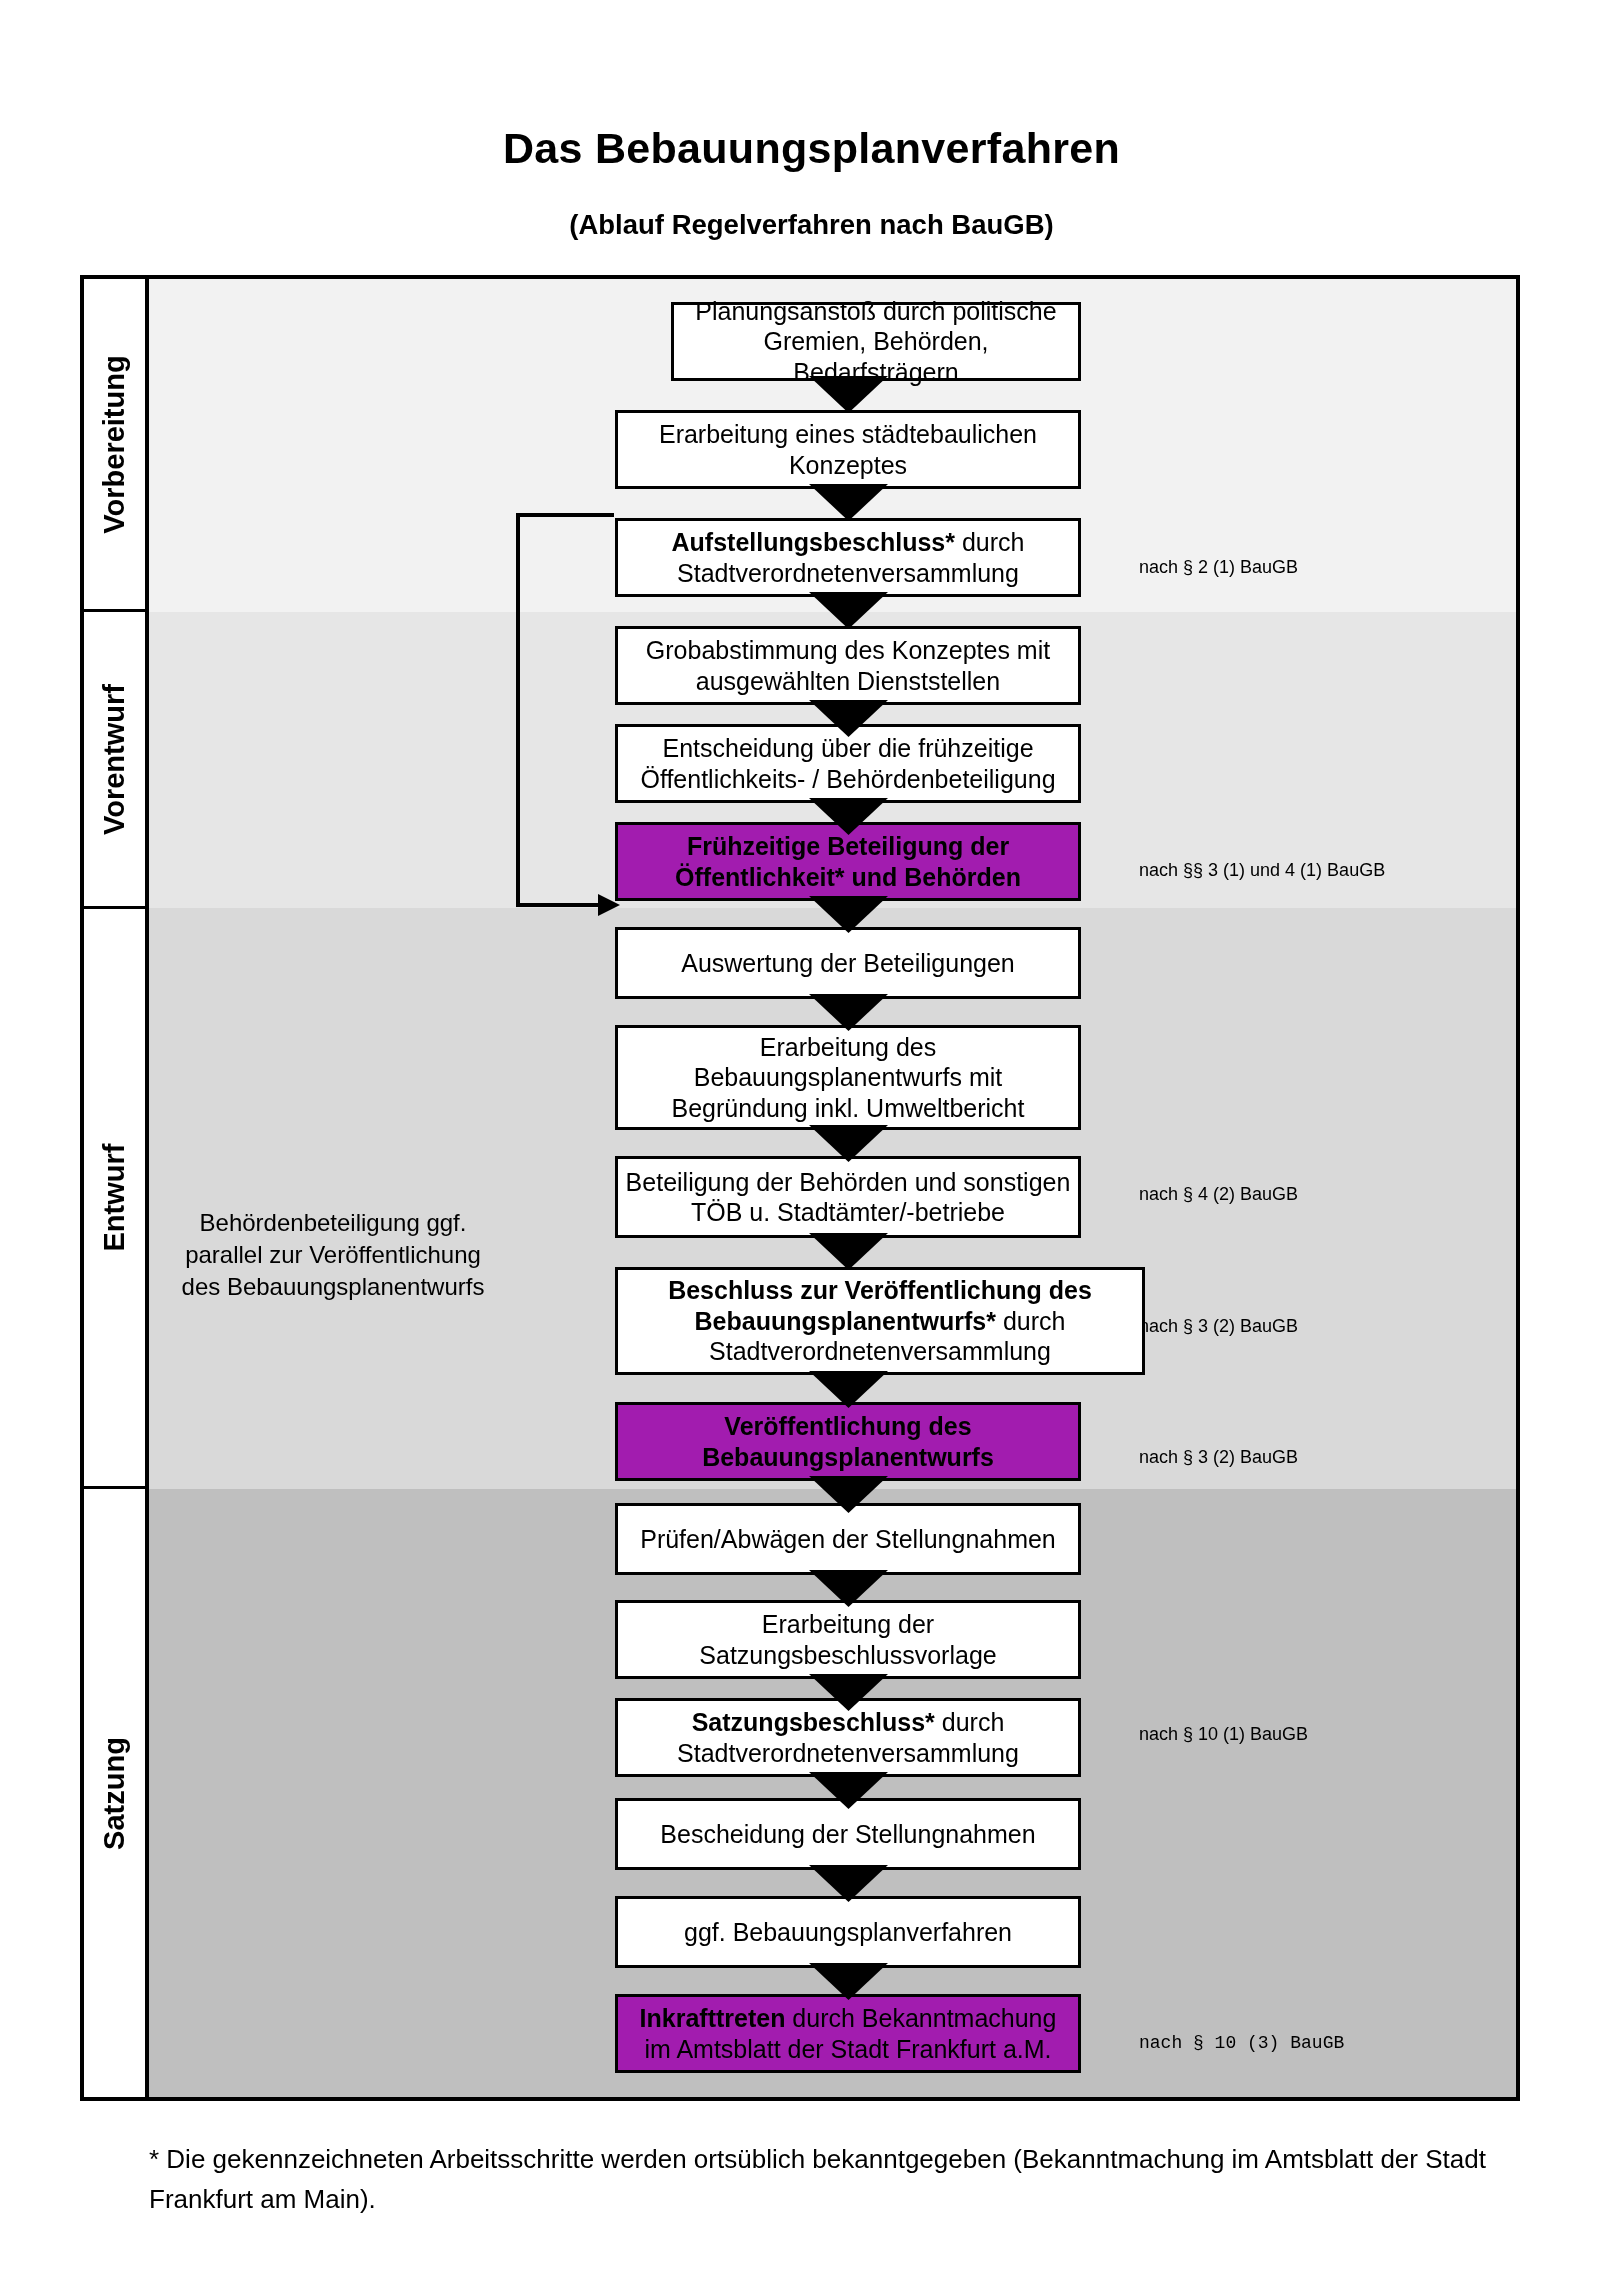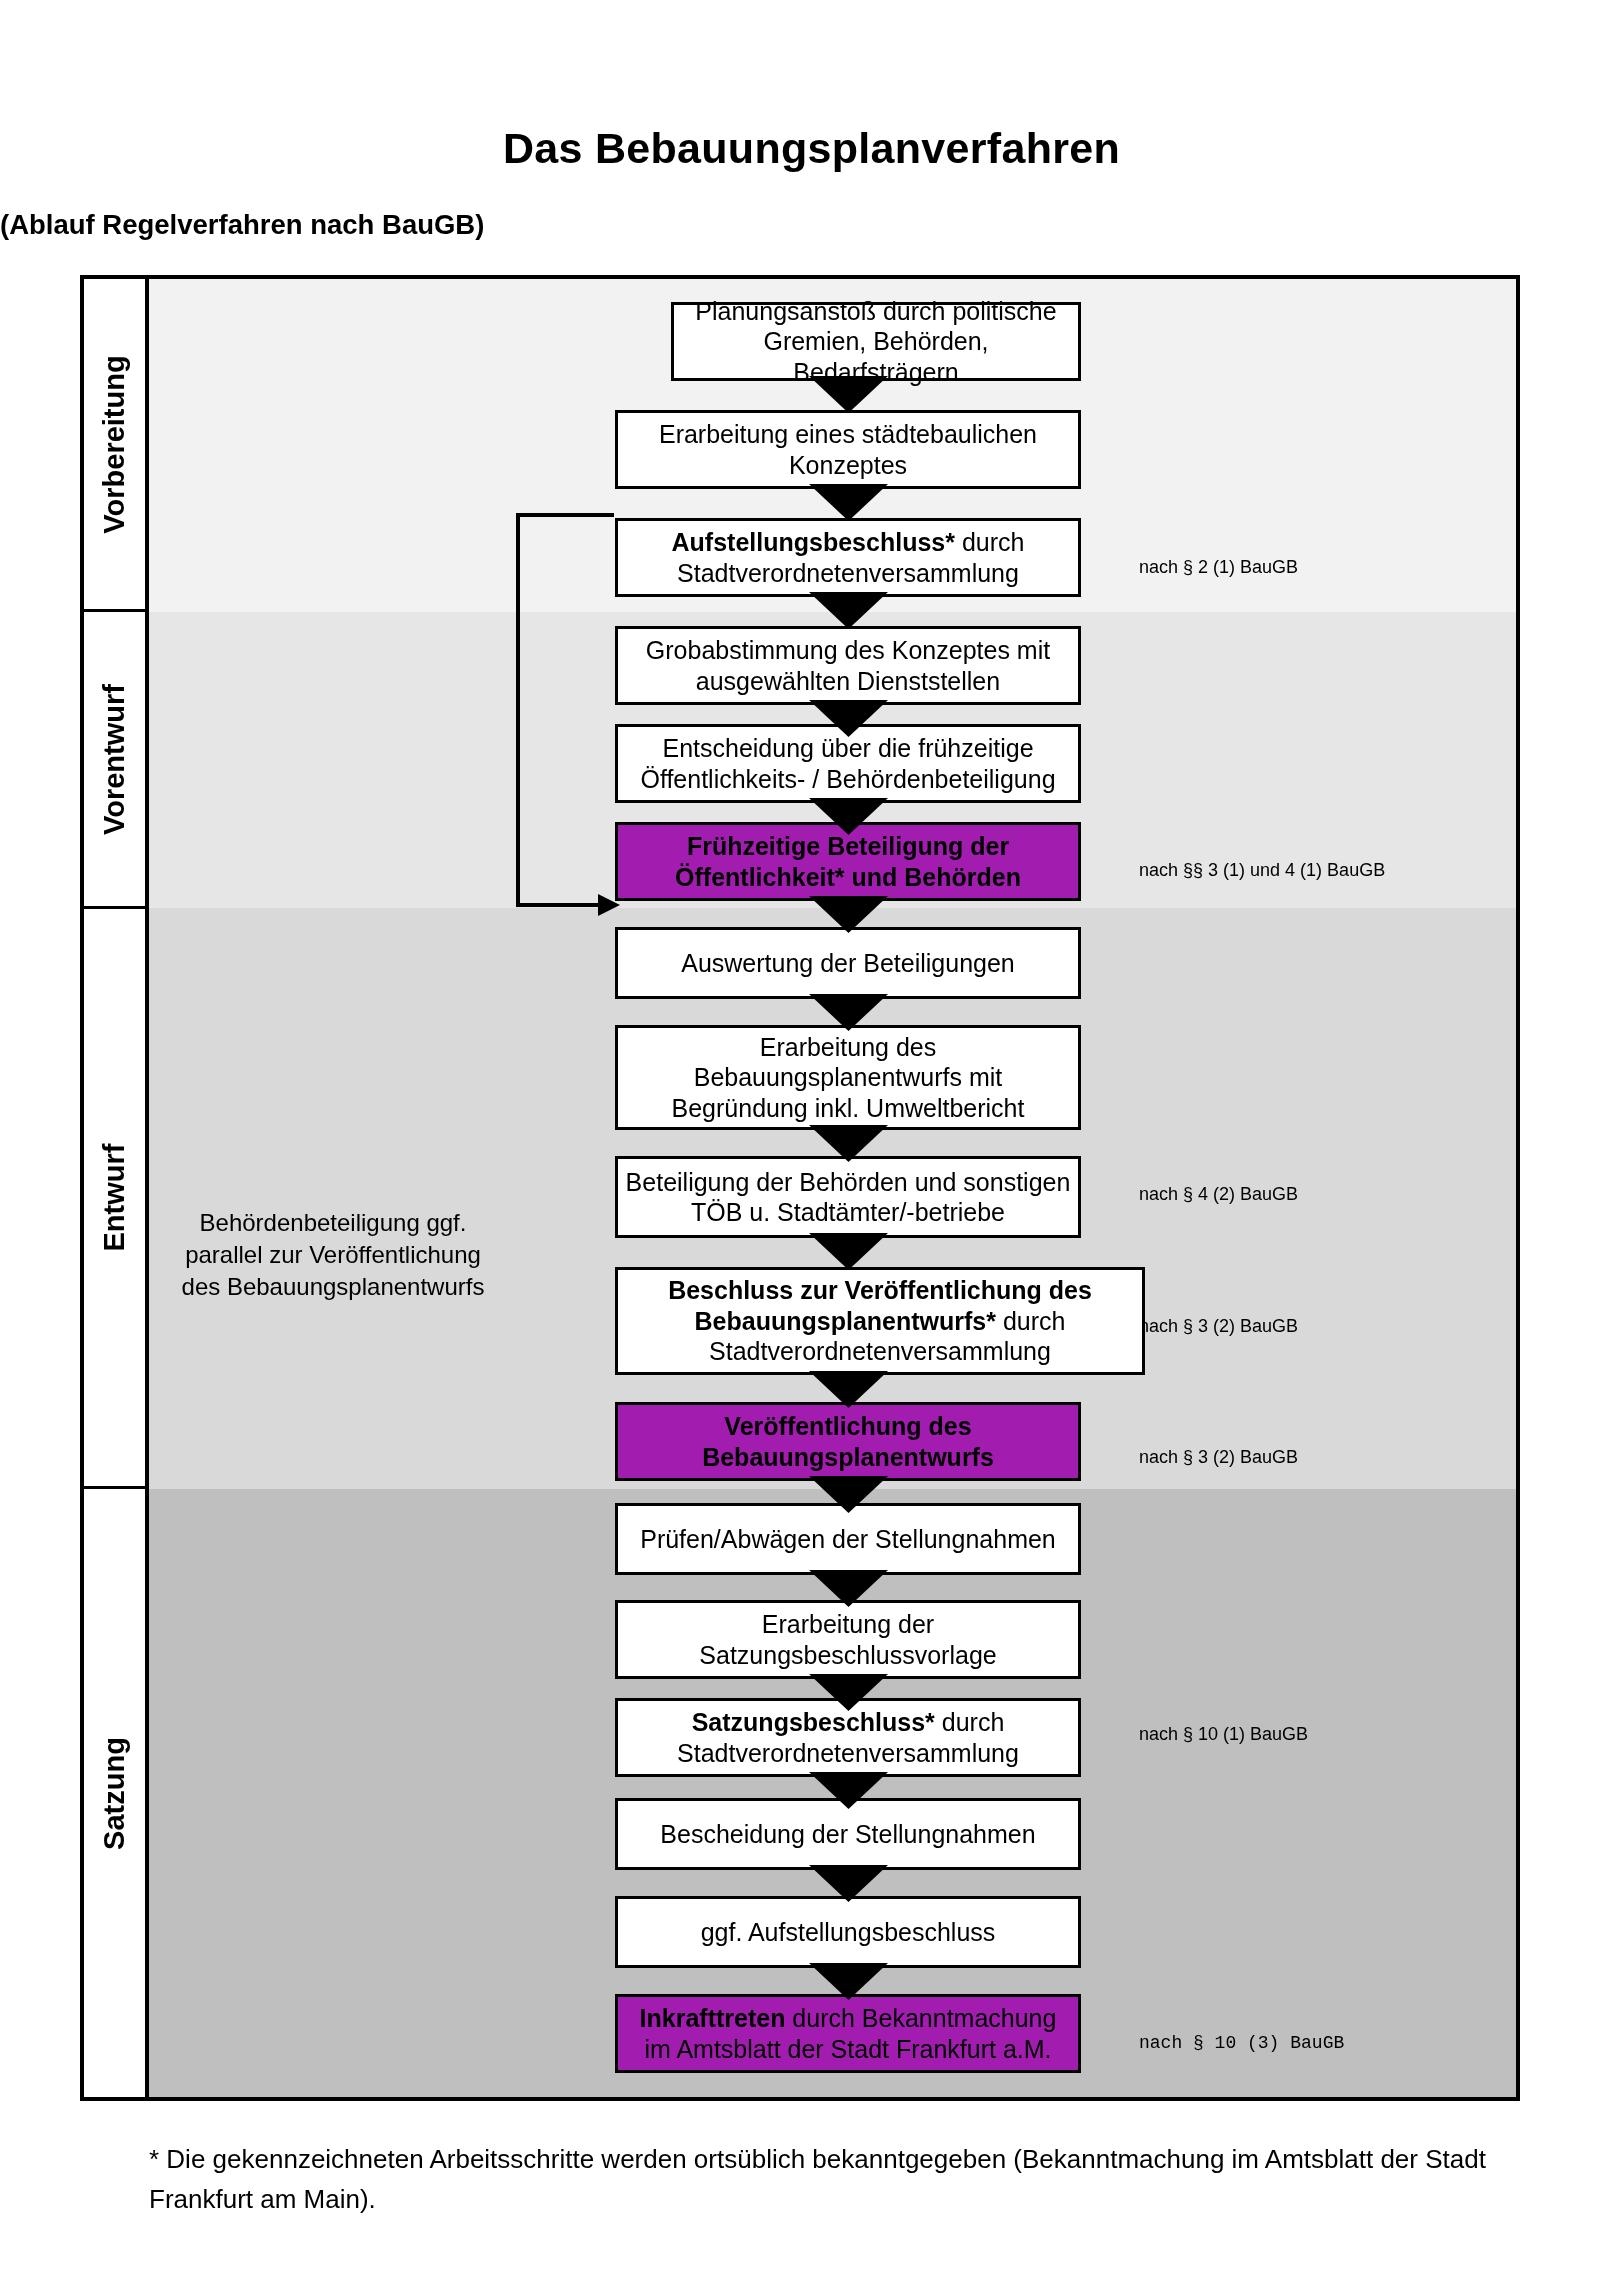--- a/index.html
+++ b/index.html
@@ -23,20 +23,21 @@
     top: 124px;
     text-align: center;
     font-size: 43px;
     font-weight: bold;
     letter-spacing: 0.3px;
   }
   .subtitle {
     position: absolute;
     left: 0; right: 0;
     top: 209px;
+    text-align: center;
     font-size: 27.5px;
     font-weight: bold;
   }
 
   
   .frame {
     position: absolute;
     left: 80px;
     top: 275px;
     width: 1440px;
@@ -257,21 +258,21 @@
     <span><b>Satzungsbeschluss*</b><span> durch Stadtverordnetenversammlung</span></span>
   </div>
   <div class="arrow" style="left:725px; top:1493px;"></div>
 
   <div class="box" style="left:531px; top:1519px; width:466px; height:72px;">
     <span><span>Bescheidung der Stellungnahmen</span></span>
   </div>
   <div class="arrow" style="left:725px; top:1586px;"></div>
 
   <div class="box" style="left:531px; top:1617px; width:466px; height:72px;">
-    <span><span>ggf. Aufstellungsbeschluss</span></span>
+    <span><span>ggf. Bebauungsplanverfahren</span></span>
   </div>
   <div class="arrow" style="left:725px; top:1684px;"></div>
 
   <div class="box blue" style="left:531px; top:1715px; width:466px; height:79px;">
     <span><b>Inkrafttreten</b><span> durch Bekanntmachung im Amtsblatt der Stadt Frankfurt a.M.</span></span>
   </div>
 
   <div class="note" style="left:1055px; top:278px;">nach § 2 (1) BauGB</div>
   <div class="note" style="left:1055px; top:581px;">nach §§ 3 (1) und 4 (1) BauGB</div>
   <div class="note" style="left:1055px; top:905px;">nach § 4 (2) BauGB</div>

